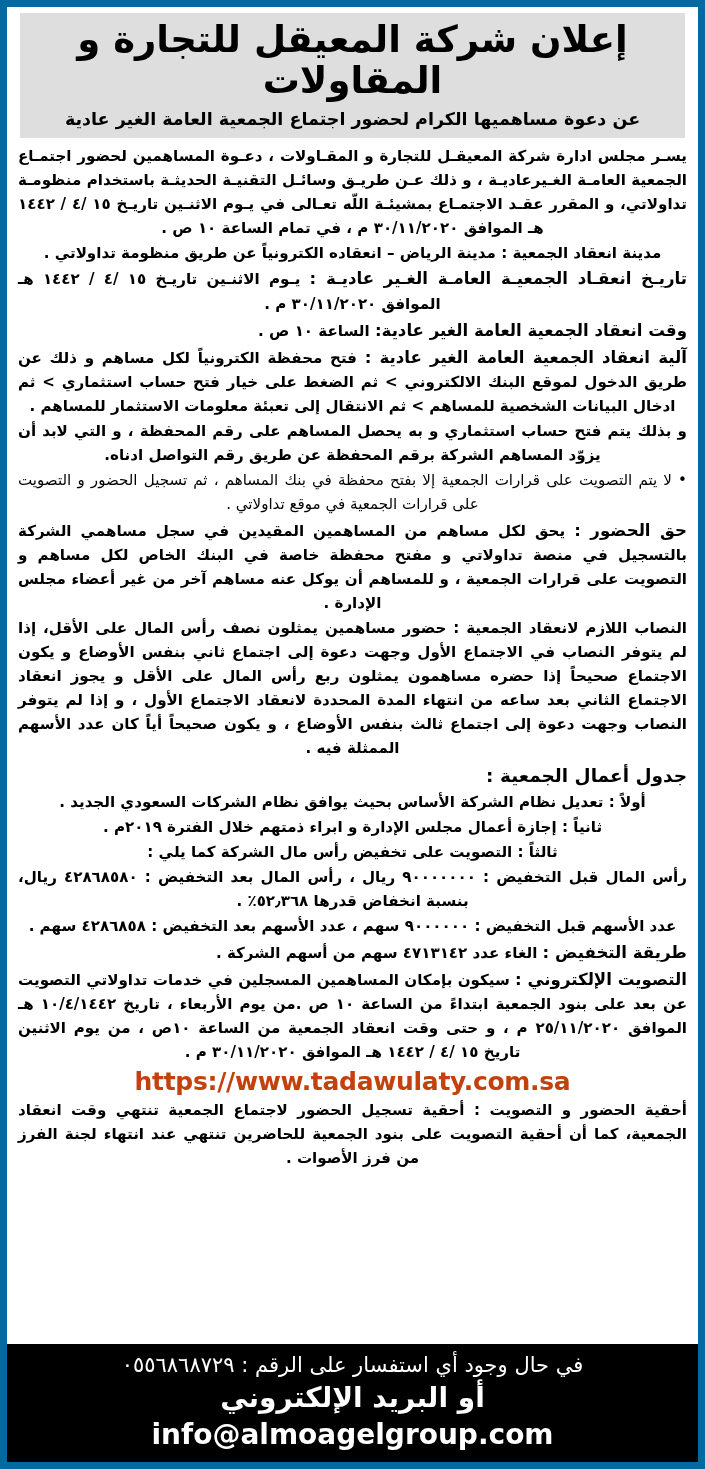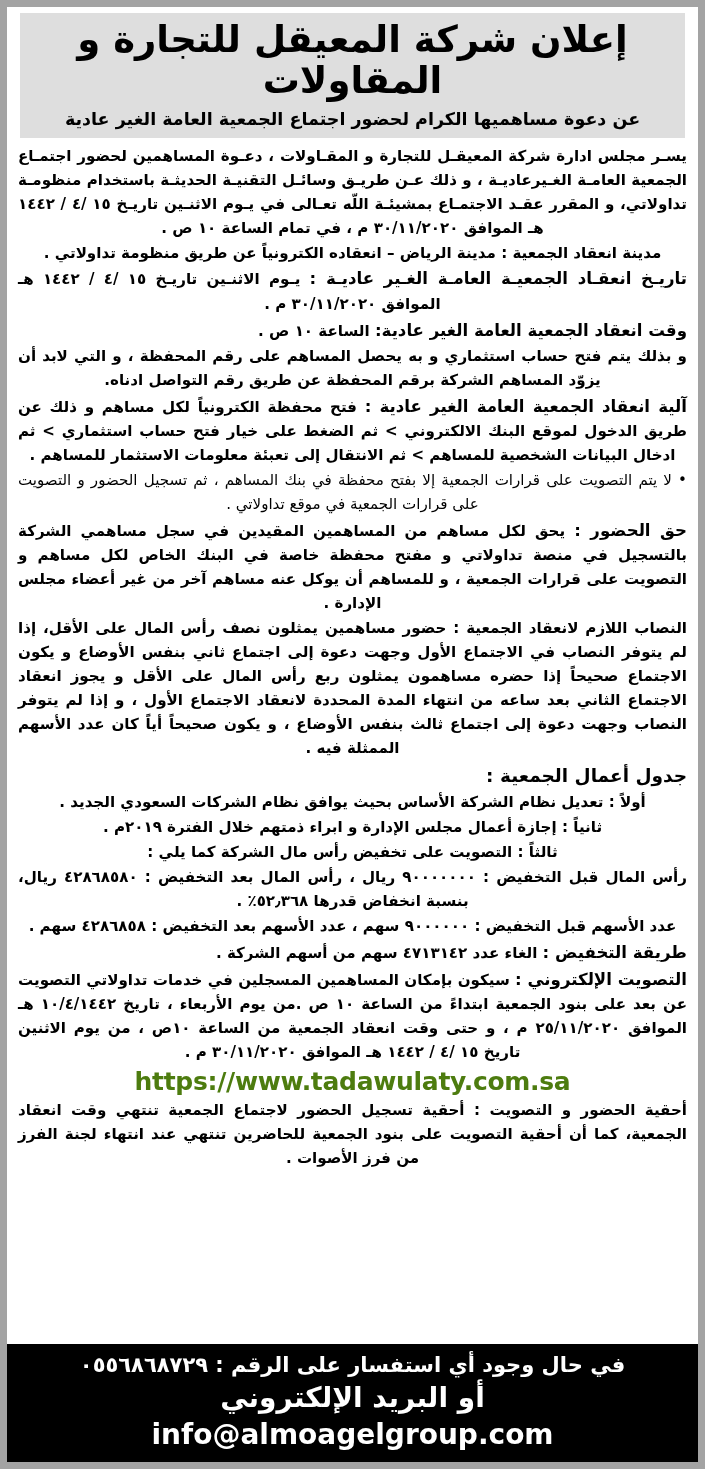--- a/index.html
+++ b/index.html
@@ -9,21 +9,21 @@
     background: #ffffff;
   }
   body {
     font-family: "DejaVu Sans", "Liberation Sans", sans-serif;
   }
   .page {
     width: 705px;
     height: 1469px;
     box-sizing: border-box;
     background: #ffffff;
-    border: 7px solid #a3a3a3;
+    border: 7px solid #0369a1;
     position: relative;
     overflow: hidden;
     display: flex;
     flex-direction: column;
   }
   
   .header-banner {
     background: #dedede;
     margin: 6px 13px 0 13px;
     padding: 6px 8px 8px 8px;
@@ -80,34 +80,34 @@
     line-height: 1.45;
   }
   .link-line {
     text-align: center;
     direction: ltr;
     font-size: 25px;
     font-weight: bold;
     letter-spacing: -0.3px;
     margin: 2px 0 2px 0;
     line-height: 1.2;
-    color: #4d7c0f;
+    color: #c2410c;
   }
   
   .footer {
     background: #000000;
     color: #ffffff;
     text-align: center;
     padding: 7px 10px 9px 10px;
     margin: 4px 0 0 0;
     direction: rtl;
   }
   .footer-line1 {
     font-size: 21px;
-    font-weight: bold;
+    font-weight: normal;
     line-height: 1.35;
   }
   .footer-line2 {
     font-size: 28px;
     font-weight: bold;
     line-height: 1.3;
     margin-top: 1px;
   }
   .mail {
     direction: ltr;
@@ -136,26 +136,26 @@
     <p class="par">
       <span class="lbl-big">تاريـخ انعقـاد الجمعيـة العامـة الغـير عاديـة :</span>
       <span>يـوم الاثنـين تاريـخ ١٥ /٤ / ١٤٤٢ هـ الموافق ٣٠/١١/٢٠٢٠ م .</span>
     </p>
 
     <p class="par jl">
       <span class="lbl-big">وقت انعقاد الجمعية العامة الغير عادية:</span>
       <span>الساعة ١٠ ص .</span>
     </p>
 
-    <p class="par">و بذلك يتم فتح حساب استثماري و به يحصل المساهم على رقم المحفظة ، و التي لابد أن يزوّد المساهم الشركة برقم المحفظة عن طريق رقم التواصل ادناه.</p>
-
     <p class="par">
       <span class="lbl-big">آلية انعقاد الجمعية العامة الغير عادية :</span>
       <span>فتح محفظة الكترونياً لكل مساهم و ذلك عن طريق الدخول لموقع البنك الالكتروني &gt; ثم الضغط على خيار فتح حساب استثماري &gt; ثم ادخال البيانات الشخصية للمساهم &gt; ثم الانتقال إلى تعبئة معلومات الاستثمار للمساهم .</span>
     </p>
+
+    <p class="par">و بذلك يتم فتح حساب استثماري و به يحصل المساهم على رقم المحفظة ، و التي لابد أن يزوّد المساهم الشركة برقم المحفظة عن طريق رقم التواصل ادناه.</p>
 
     <p class="bullet-par">• لا يتم التصويت على قرارات الجمعية إلا بفتح محفظة في بنك المساهم ، ثم تسجيل الحضور و التصويت على قرارات الجمعية في موقع تداولاتي .</p>
 
     <p class="par">
       <span class="lbl-big">حق الحضور :</span>
       <span>يحق لكل مساهم من المساهمين المقيدين في سجل مساهمي الشركة بالتسجيل في منصة تداولاتي و مفتح محفظة خاصة في البنك الخاص لكل مساهم  و التصويت على قرارات الجمعية ، و للمساهم أن يوكل عنه مساهم آخر من غير أعضاء مجلس الإدارة .</span>
     </p>
 
     <p class="par">
       <span class="lbl">النصاب اللازم لانعقاد الجمعية :</span>

